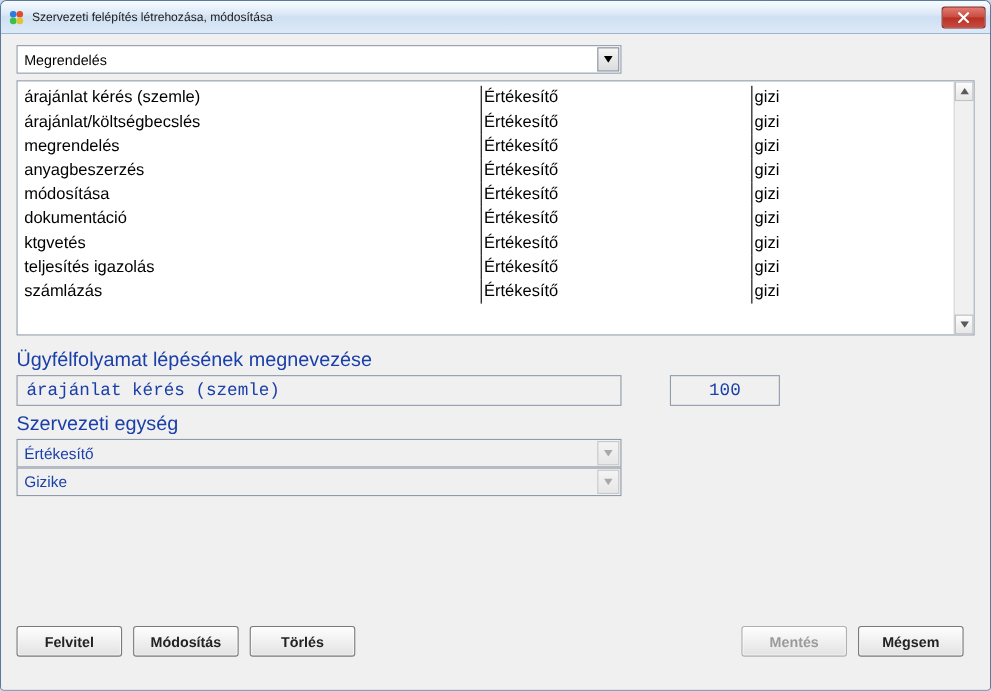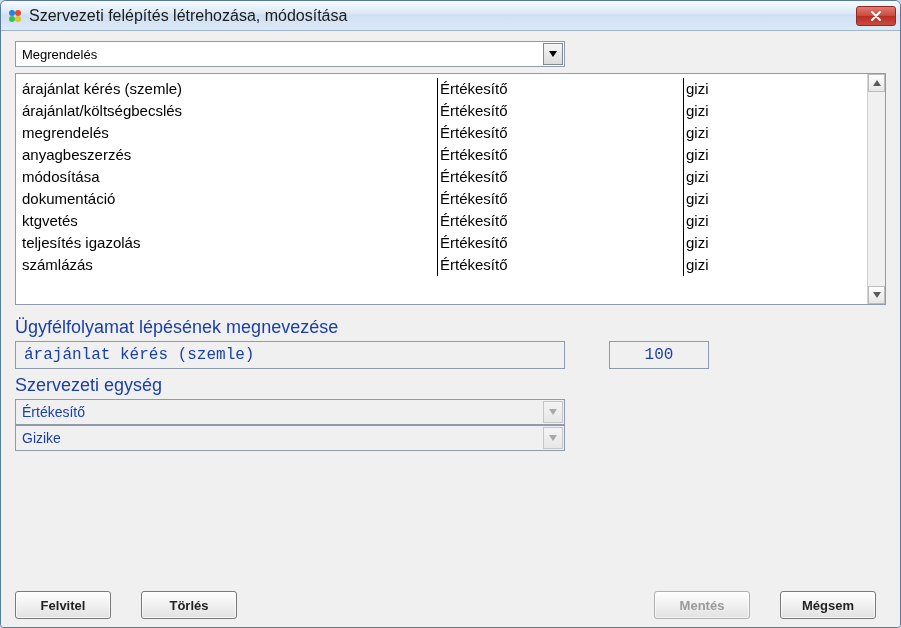--- a/index.html
+++ b/index.html
@@ -30,35 +30,35 @@
   }
   .titlebar .app-icon {
     width: 16px; height: 16px;
     margin-right: 6px;
     display: inline-flex;
     align-items: center; justify-content: center;
   }
   .titlebar .title {
     flex: 1;
     color: #1a1a1a;
-    font-size: 16px;
+    font-size: 11px;
   }
   .titlebar .close-btn {
     width: 40px; height: 20px;
     background: linear-gradient(#e27b72, #c94a3f 49%, #b82f23 50%, #c94a3f);
     border: 1px solid #8e2a20;
     border-radius: 3px;
     display: flex; align-items: center; justify-content: center;
     cursor: pointer;
   }
   .titlebar .close-btn svg { display:block; }
   .client {
     flex: 1;
     background: #f0f0f0;
-    padding: 10px 14px 8px 14px;
+    padding: 10px 14px 30px 14px;
     display: flex;
     flex-direction: column;
     justify-content: center;
   }
   .dropdown {
     height: 26px;
     width: 550px;
     background: #fff;
     border: 1px solid #8f9aaa;
     display: flex;
@@ -152,21 +152,20 @@
     margin-right:1px;
     display:flex; align-items:center; justify-content:center;
     opacity:0.7;
   }
 
   .buttonbar {
     margin-top: auto;
     display:flex;
     align-items:center;
     padding-top: 20px;
-    gap: 20px;
   }
   .btn {
     height: 28px;
     min-width: 96px;
     padding: 0 12px;
     margin-right: 10px;
     background: linear-gradient(#fefefe, #e2e2e2);
     border: 1px solid #7a7a7a;
     border-radius: 3px;
     font-weight: bold;
@@ -300,20 +299,21 @@
         <div class="dd-btn">
           <svg width="8" height="6" viewBox="0 0 8 6">
               <path d="M0 0 L8 0 L4 6 Z" fill="#8a8a8a"></path>
             </svg>
         </div>
       </div>
     </div>
 
     <div class="buttonbar">
       <button class="btn">Felvitel</button>
+      <button class="btn">Módosítás</button>
       <button class="btn">Törlés</button>
       <div class="spacer"></div>
       <button class="btn disabled">Mentés</button>
       <button class="btn">Mégsem</button>
     </div>
 
   </div>
 </div>
 
 </body></html>

